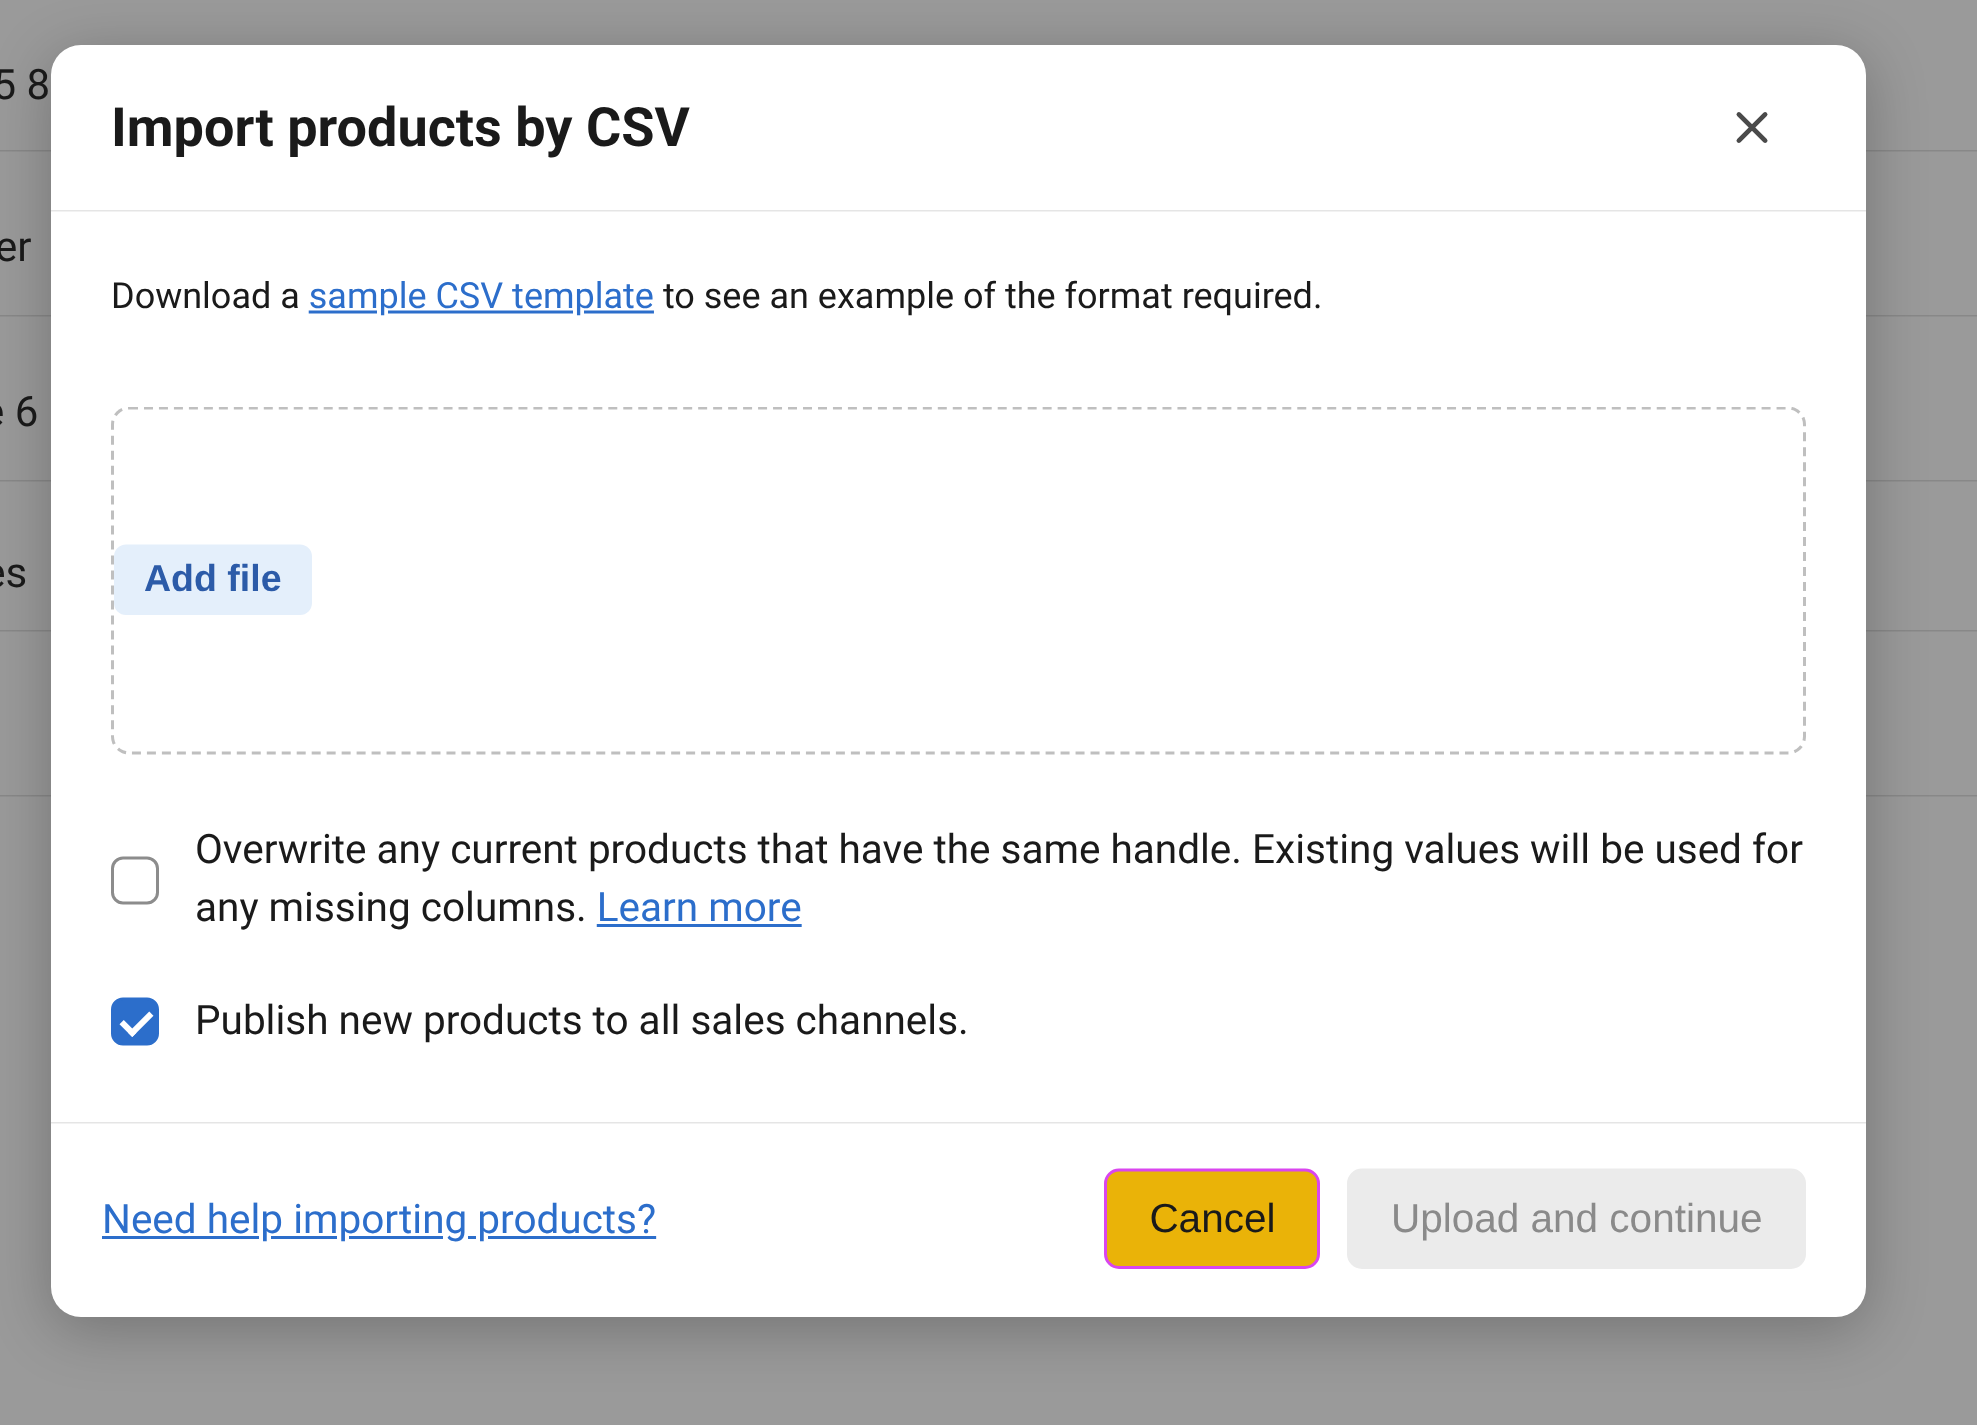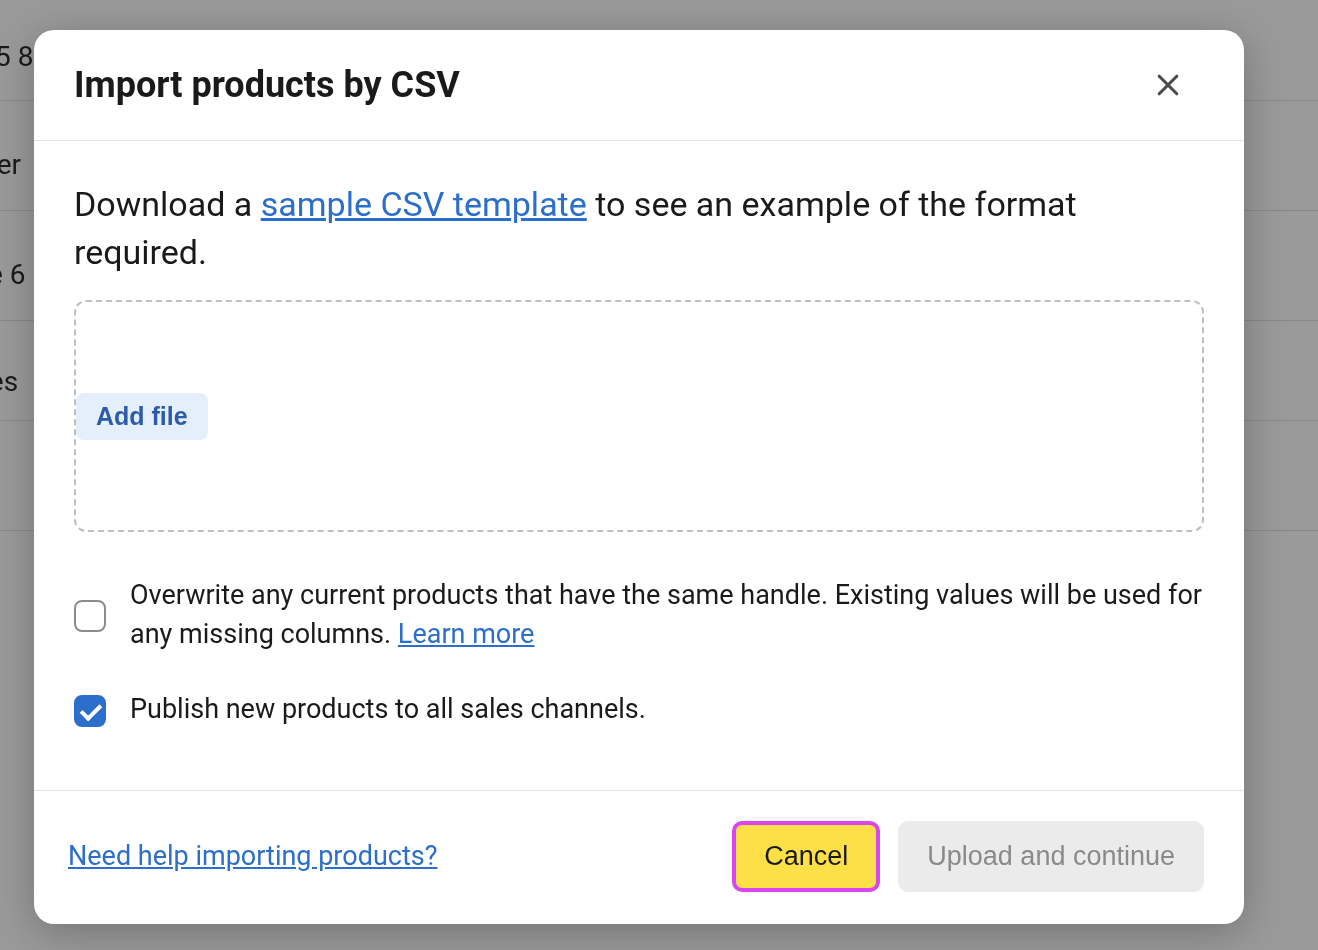--- a/index.html
+++ b/index.html
@@ -59,23 +59,23 @@
       justify-content: center;
       cursor: pointer;
       color: #4a4a4a;
       background: none;
       border: none;
     }
     .modal-body {
       padding: 40px 40px 40px 40px;
     }
     .instruction {
-      font-size: 34px;
-      color: #1a1a1a;
-      margin-bottom: 24px;
+      font-size: 24px;
+      color: #1a1a1a;
+      margin-bottom: 56px;
       line-height: 1.4;
     }
     .instruction a {
       color: #2c6ecb;
       text-decoration: underline;
     }
     .dropzone {
       border: 2px dashed #bfbfbf;
       border-radius: 12px;
       height: 232px;
@@ -94,21 +94,21 @@
       border-radius: 8px;
       cursor: pointer;
     }
     .option-row {
       display: flex;
       align-items: center;
       gap: 24px;
       margin-bottom: 36px;
     }
     .option-row:last-child {
-      margin-bottom: 20px;
+      margin-bottom: 8px;
     }
     .checkbox {
       flex-shrink: 0;
       width: 32px;
       height: 32px;
       border-radius: 8px;
       border: 2px solid #8c8c8c;
       background: #fff;
       position: relative;
       cursor: pointer;
@@ -156,22 +156,22 @@
       gap: 18px;
     }
     .btn {
       font-size: 27px;
       padding: 16px 28px;
       border-radius: 10px;
       cursor: pointer;
       font-weight: 500;
     }
     .btn-secondary {
-      background: #fde047;
-      border: 4px solid #d946ef;
+      background: #eab308;
+      border: 2px solid #d946ef;
       color: #1a1a1a;
     }
     .btn-primary {
       background: #ebebeb;
       border: 1px solid #ebebeb;
       color: #8a8a8a;
       cursor: not-allowed;
       text-align: center;
     }
   </style>

